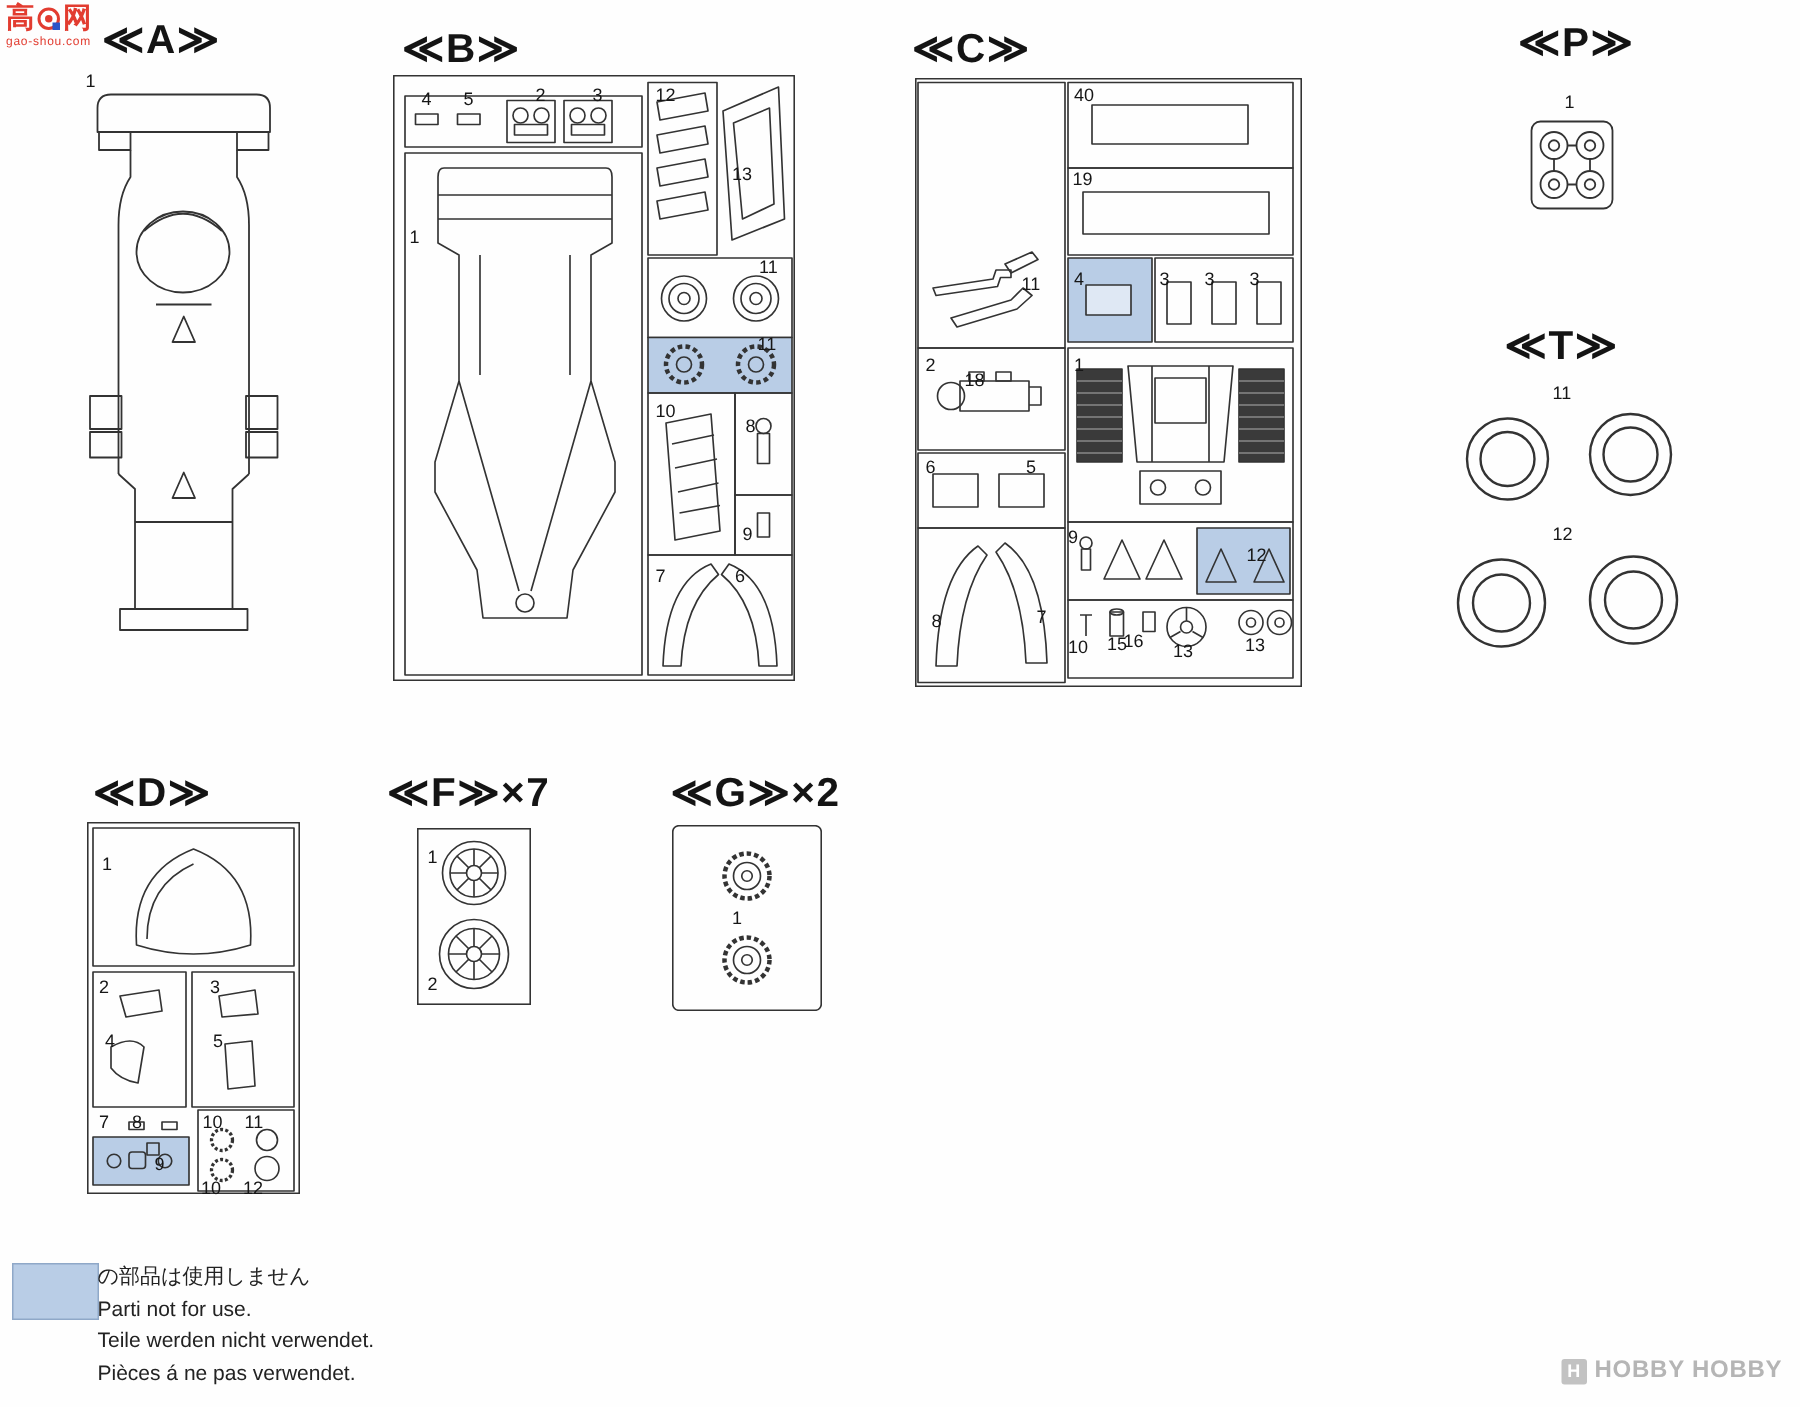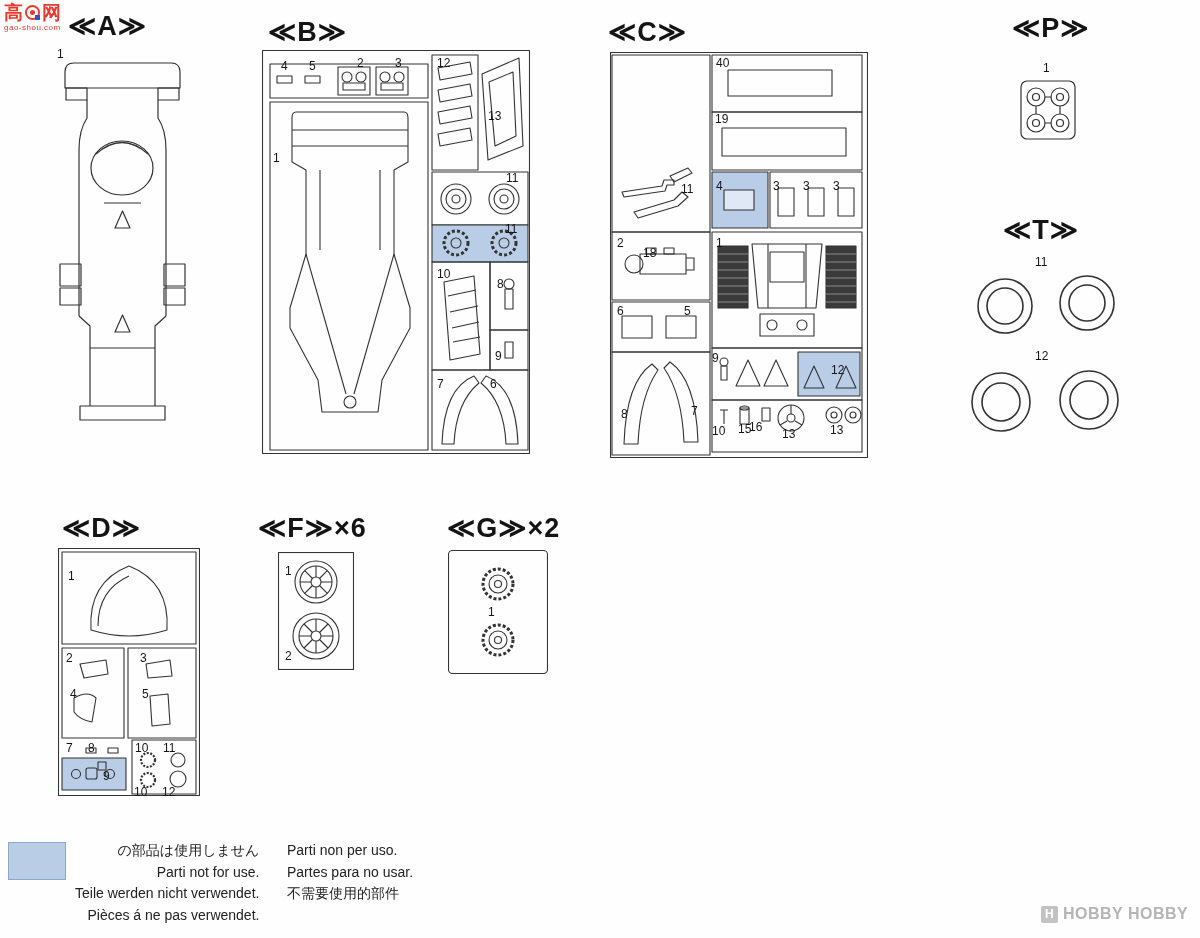--- a/index.html
+++ b/index.html
@@ -24,21 +24,21 @@
   .wm-row { display: flex; align-items: center; gap: 2px; color: #e23c30; font-weight: 700; font-size: 19px; line-height: 1; }
   .wm-emblem { width: 15px; height: 15px; border-radius: 50%; border: 2px solid #e23c30; position: relative; background: #fff; flex: 0 0 auto; }
   .wm-emblem::after { content: ""; position: absolute; left: 3px; top: 3px; width: 5px; height: 5px; background: #e23c30; border-radius: 50%; }
   .wm-emblem::before { content: ""; position: absolute; right: -2px; bottom: -2px; width: 5px; height: 5px; background: #2b55c8; }
   .wm-url { font-size: 8px; color: #e23c30; letter-spacing: .5px; margin-top: 1px; }
 
   
   .legend-swatch { position: absolute; left: 8px; top: 842px; width: 58px; height: 38px; background: #b9cde6; border: 1px solid #8fa8c8; }
   .legend-col { position: absolute; font-size: 14px; color: #222; }
   .legend-col > div { height: 21.5px; white-space: nowrap; }
-  .legend-col1 { left: 75px; top: 842px; text-align: right; }
+  .legend-col1 { left: 65px; top: 842px; }
   .legend-col2 { left: 287px; top: 842px; }
 
   
   .hobbysearch { position: absolute; left: 1041px; top: 905px; display: flex; align-items: center; gap: 5px; color: #b5b5b5; font-weight: 700; font-size: 16px; letter-spacing: .5px; }
   .hs-icon { width: 17px; height: 17px; background: #c2c2c2; color: #fff; font-size: 12px; display: flex; align-items: center; justify-content: center; border-radius: 2px; }
 </style>
 </head>
 <body>
 
 <div class="page">
@@ -332,21 +332,21 @@
         <span class="part-num" style="left: 43px; top: 232px;">8</span>
         <span class="part-num" style="left: 90px; top: 232px;">10</span>
         <span class="part-num" style="left: 118px; top: 232px;">11</span>
         <span class="part-num" style="left: 58px; top: 260px;">9</span>
         <span class="part-num" style="left: 89px; top: 276px;">10</span>
         <span class="part-num" style="left: 117px; top: 276px;">12</span>
       </div>
   </div>
 
   <div class="section" style="left:250px;top:510px;width:120px;height:165px">
-    <div class="runner-label" style="left:8px;top:2px">≪F≫×6</div>
+    <div class="runner-label" style="left:8px;top:2px">≪F≫×7</div>
     <div class="art" style="left:28px;top:42px">
       <svg width="76" height="118" viewBox="0 0 76 118">
         <g fill="none" stroke="#333" stroke-width="1.1">
           <rect x="0.5" y="0.5" width="75" height="117"></rect>
           <circle cx="38" cy="30" r="21"></circle>
             <circle cx="38" cy="30" r="16"></circle>
             <circle cx="38" cy="30" r="5"></circle>
           <g transform="translate(38,30)">
               <path d="M0,-16 L0,-5 M11.3,-11.3 L3.5,-3.5 M16,0 L5,0 M11.3,11.3 L3.5,3.5 M0,16 L0,5 M-11.3,11.3 L-3.5,3.5 M-16,0 L-5,0 M-11.3,-11.3 L-3.5,-3.5"></path>
             </g>
@@ -385,24 +385,19 @@
       </div>
   </div>
 
   <div class="legend-swatch"></div>
   <div class="legend-col legend-col1">
     <div>の部品は使用しません</div>
     <div>Parti not for use.</div>
     <div>Teile werden nicht verwendet.</div>
     <div>Pièces á ne pas verwendet.</div>
   </div>
-  <div class="legend-col legend-col2">
-    <div>Parti non per uso.</div>
-    <div>Partes para no usar.</div>
-    <div>不需要使用的部件</div>
-  </div>
 
   <div class="hobbysearch">
     <span class="hs-icon">H</span>
     <span>HOBBY HOBBY</span>
   </div>
 
 </div>
 
 </body></html>

